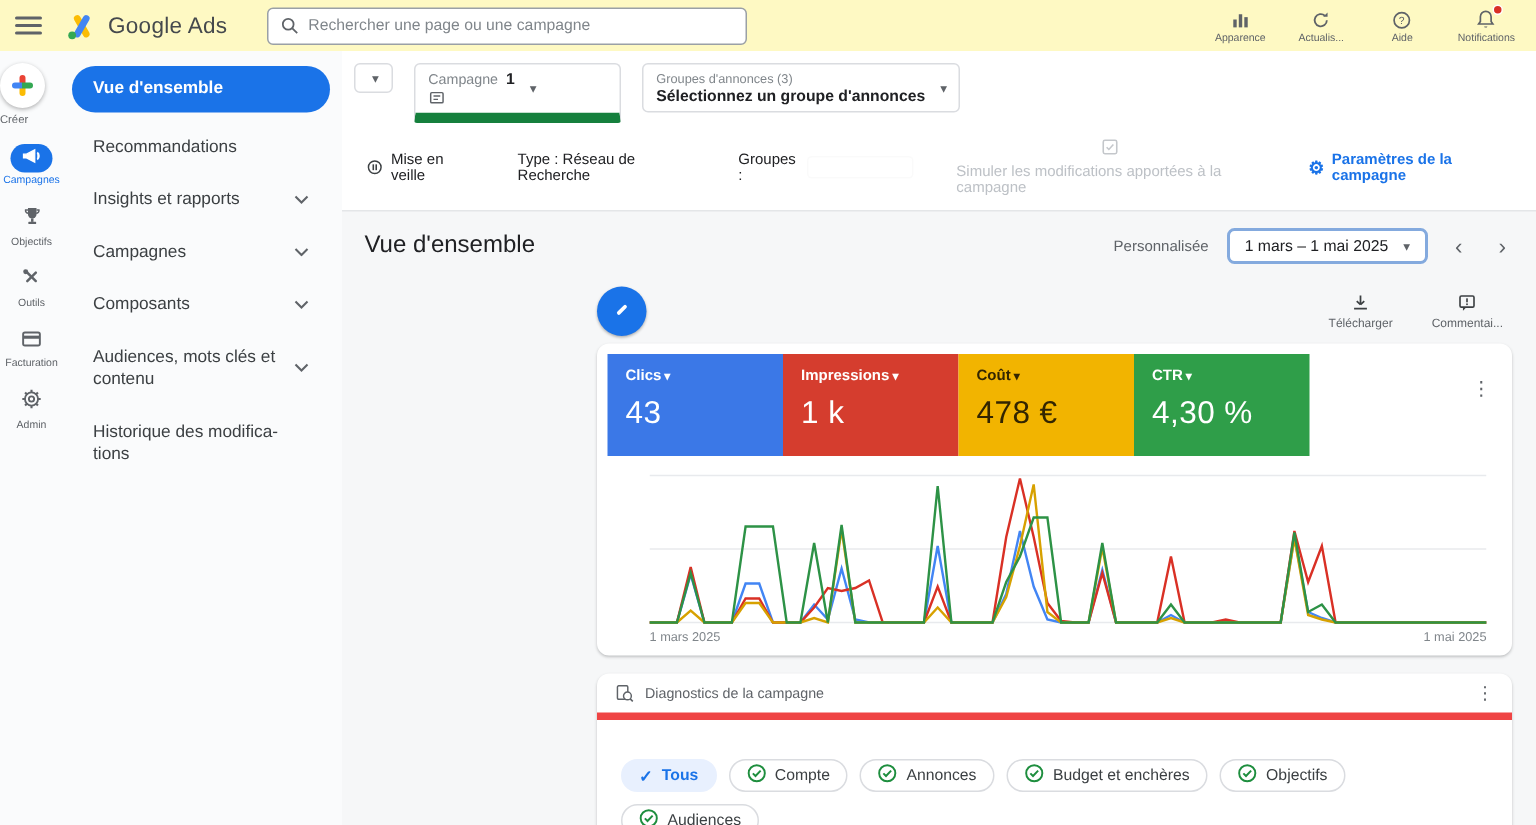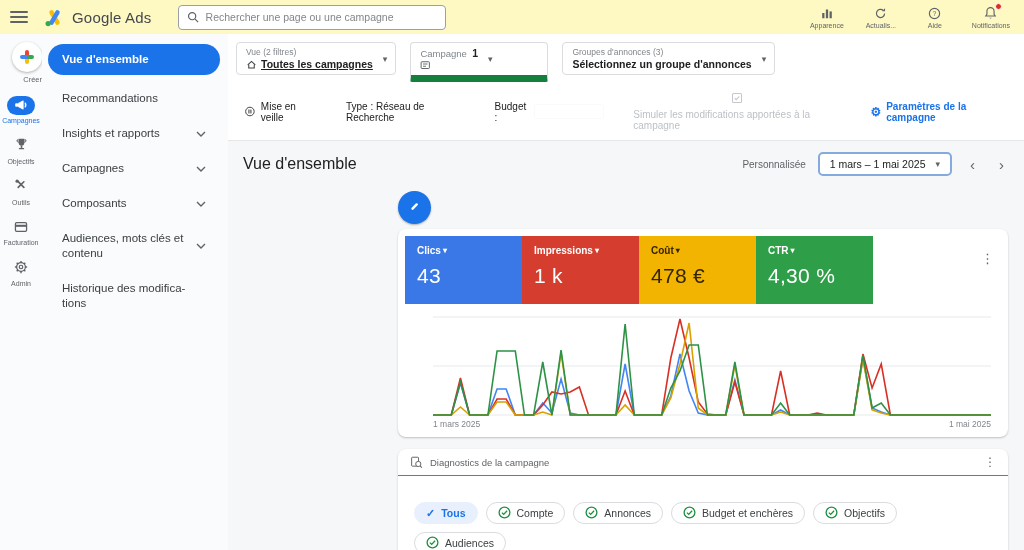--- a/index.html
+++ b/index.html
@@ -6,37 +6,37 @@
   html,body { width:1024px; height:550px; overflow:hidden; background:#fff;
     font-family:"Liberation Sans", sans-serif; color:#3c4043; }
 
   
   .topbar { height:34px; display:flex; align-items:center; padding:0 14px 0 10px;
     background:#fef9c3; }
   .hamburger { width:18px; display:flex; flex-direction:column; gap:3px; margin-right:16px; cursor:pointer; }
   .hamburger span { height:2px; background:#5f6368; border-radius:1px; }
   .logo { display:flex; align-items:center; gap:7px; margin-right:26px; }
   .logo-text { font-size:15px; color:#45494d; letter-spacing:.2px; }
-  .searchbox { width:268px; height:25px; border:1px solid #9aa0a6; border-radius:4px;
+  .searchbox { width:320px; height:25px; border:1px solid #9aa0a6; border-radius:4px;
     display:flex; align-items:center; padding:0 8px; gap:7px; background:#fff; }
   .searchbox input { border:none; outline:none; flex:1; font-size:10.5px; color:#202124;
     font-family:"Liberation Sans", sans-serif; background:transparent; }
   .searchbox input::placeholder { color:#80868b; }
   .topbar-actions { margin-left:auto; display:flex; gap:20px; }
   .tb-action { display:flex; flex-direction:column; align-items:center; gap:1px; cursor:pointer; min-width:34px; }
   .tb-ic { position:relative; height:15px; display:flex; align-items:center; }
   .tb-label { font-size:7px; color:#5f6368; white-space:nowrap; }
   .tb-badge { position:absolute; top:-3px; right:-5px; width:7px; height:7px; background:#d93025;
     border-radius:50%; border:1px solid #fff; }
 
   
   .app { display:flex; height:516px; }
 
   
-  .rail { width:42px; background:#fafbfc; padding-top:8px; display:flex; flex-direction:column; align-items:flex-end; }
+  .rail { width:42px; background:#fafbfc; padding-top:8px; display:flex; flex-direction:column; align-items:flex-start; }
   .create-btn { width:30px; height:30px; border-radius:50%; background:#fff;
     box-shadow:0 1px 3px rgba(0,0,0,.3); display:flex; align-items:center; justify-content:center; cursor:pointer; }
   .plus { position:relative; width:14px; height:14px; }
   .plus .pv,.plus .ph { position:absolute; border-radius:2px; }
   .plus .pv { left:5px; top:0; width:4px; height:14px;
     background:linear-gradient(180deg,#ea4335 0 50%,#fbbc04 50% 100%); }
   .plus .ph { top:5px; left:0; height:4px; width:14px;
     background:linear-gradient(90deg,#4285f4 0 50%,#34a853 50% 100%); }
   .create-label { font-size:7.5px; color:#5f6368; margin:3px 0 12px; }
   .rail-item { display:flex; flex-direction:column; align-items:center; margin-bottom:11px; cursor:pointer; width:42px; }
@@ -106,21 +106,21 @@
   .metric-value { font-size:21px; margin-top:8px; letter-spacing:.3px; }
   .card-menu { position:absolute; top:22px; right:14px; color:#5f6368; font-size:13px; cursor:pointer; }
 
   .chart-wrap { margin:12px 10px 0 28px; }
   .chart-plot { height:100px; position:relative; }
   .chart-plot svg { width:100%; height:100%; display:block; }
   .chart-xlabels { display:flex; justify-content:space-between; font-size:8.5px; color:#80868b;
     padding:3px 0 4px; }
 
   .diag-card { background:#fff; border-radius:8px; box-shadow:0 1px 2px rgba(60,64,67,.3); margin-top:12px; }
-  .diag-head { display:flex; align-items:center; gap:7px; padding:6px 12px; border-bottom:1px solid #ef4444;
+  .diag-head { display:flex; align-items:center; gap:7px; padding:6px 12px; border-bottom:5px solid #ef4444;
     font-size:9.5px; color:#5f6368; }
   .diag-menu { margin-left:auto; color:#5f6368; font-size:12px; cursor:pointer; }
   .diag-body { padding:12px 16px 14px; }
   .diag-msg-row { display:flex; align-items:center; }
   .diag-msg { font-size:14px; color:#202124; }
   .collapse { margin-left:auto; cursor:pointer; }
   .chip-rows { display:flex; flex-wrap:wrap; gap:8px; margin-top:14px; }
   .chip-break { flex-basis:100%; height:0; }
   .chip { height:22px; border-radius:11px; border:1px solid #dadce0; background:#fff;
     display:flex; align-items:center; gap:6px; padding:0 11px; font-size:10.5px; color:#3c4043; cursor:pointer; }
@@ -285,30 +285,20 @@
               <path d="M1 1l4 4 4-4" fill="none" stroke="#5f6368" stroke-width="1.4"></path>
             </svg></span>
         </div><div class="subnav-item">
           <span class="label">Historique des modifica-tions</span>
         </div></div>
   </div>
 
   <div class="main">
     <div class="filter-row">
       <div class="fbox">
-        <div class="fcol">
-          <span class="flabel">Vue (2 filtres)</span>
-          <span class="fvalue underline">
-            <svg width="11" height="11" viewBox="0 0 16 16">
-              <path d="M2.5 8.5L8 3.5l5.5 5" fill="none" stroke="#3c4043" stroke-width="1.5"></path>
-              <path d="M4 8v5h8V8" fill="none" stroke="#3c4043" stroke-width="1.5"></path>
-            </svg>
-            <span class="txt">Toutes les campagnes</span>
-          </span>
-        </div>
         <span class="fcaret">▾</span>
       </div>
 
       <div class="fbox campaign">
         <div class="fcol">
           <span class="flabel"><span>Campagne</span>&nbsp; <b>1</b></span>
           <svg width="12" height="11" viewBox="0 0 16 14">
             <rect x="1.5" y="2" width="11" height="9" rx="1" fill="none" stroke="#5f6368" stroke-width="1.3"></rect>
             <line x1="4" y1="5" x2="10" y2="5" stroke="#5f6368" stroke-width="1.2"></line>
             <line x1="4" y1="8" x2="8" y2="8" stroke="#5f6368" stroke-width="1.2"></line>
@@ -330,21 +320,21 @@
       <span class="st-item">
         <svg width="13" height="13" viewBox="0 0 18 18">
           <circle cx="9" cy="9" r="6.5" fill="none" stroke="#3c4043" stroke-width="1.5"></circle>
           <rect x="6.7" y="6" width="1.6" height="6" fill="#3c4043"></rect>
           <rect x="9.7" y="6" width="1.6" height="6" fill="#3c4043"></rect>
         </svg>
         <span>Mise en veille</span>
       </span>
       <span class="st-item">Type : Réseau de Recherche</span>
       <span class="st-item">
-          <span>Budget :</span>
+          <span>Groupes :</span>
           <span class="redacted"></span>
         </span>
       <span class="st-item st-sim">
         <svg width="12" height="12" viewBox="0 0 16 16">
           <rect x="2" y="2" width="12" height="12" rx="1.5" fill="none" stroke="#c4c7cb" stroke-width="1.4"></rect>
           <path d="M5 8.2l2 2 4-4.4" fill="none" stroke="#c4c7cb" stroke-width="1.4"></path>
         </svg>
         <span>Simuler les modifications apportées à la campagne</span>
       </span>
       <span class="st-item st-params">
@@ -366,20 +356,38 @@
           <span class="date-nav">›</span>
         </div>
       </div>
 
       <div class="cards-region">
         <div class="toolbar-row">
           <div class="edit-fab">
             <svg width="15" height="15" viewBox="0 0 18 18">
               <rect x="7.5" y="2.8" width="3" height="10" rx="1.5" fill="#fff" transform="rotate(45 9 8)"></rect>
             </svg>
+          </div>
+          <div class="tool-btns">
+            <div class="tool-btn">
+              <svg width="14" height="14" viewBox="0 0 18 18">
+                <path d="M9 2.5v8M9 10.5L5.8 7.3M9 10.5l3.2-3.2" fill="none" stroke="#3c4043" stroke-width="1.5"></path>
+                <path d="M3.5 13.8h11" stroke="#3c4043" stroke-width="1.6"></path>
+              </svg>
+              <span class="tlabel">Télécharger</span>
+            </div>
+            <div class="tool-btn">
+              <svg width="14" height="14" viewBox="0 0 18 18">
+                <rect x="3" y="3" width="12" height="9.5" rx="1.2" fill="none" stroke="#3c4043" stroke-width="1.4"></rect>
+                <path d="M5.5 12.5v3.2l3.2-3.2z" fill="#3c4043"></path>
+                <rect x="8.3" y="5" width="1.4" height="3.4" fill="#3c4043"></rect>
+                <rect x="8.3" y="9.4" width="1.4" height="1.4" fill="#3c4043"></rect>
+              </svg>
+              <span class="tlabel">Commentai...</span>
+            </div>
           </div>
         </div>
 
         <div class="overview-card">
           <div class="metric-row" id="metric-row">
               <div class="metric-card" style="background: rgb(59, 120, 231); color: rgb(255, 255, 255);">
                 <div class="metric-label">
                   <span>Clics</span>
                   <span class="metric-caret">▾</span>
                 </div>

